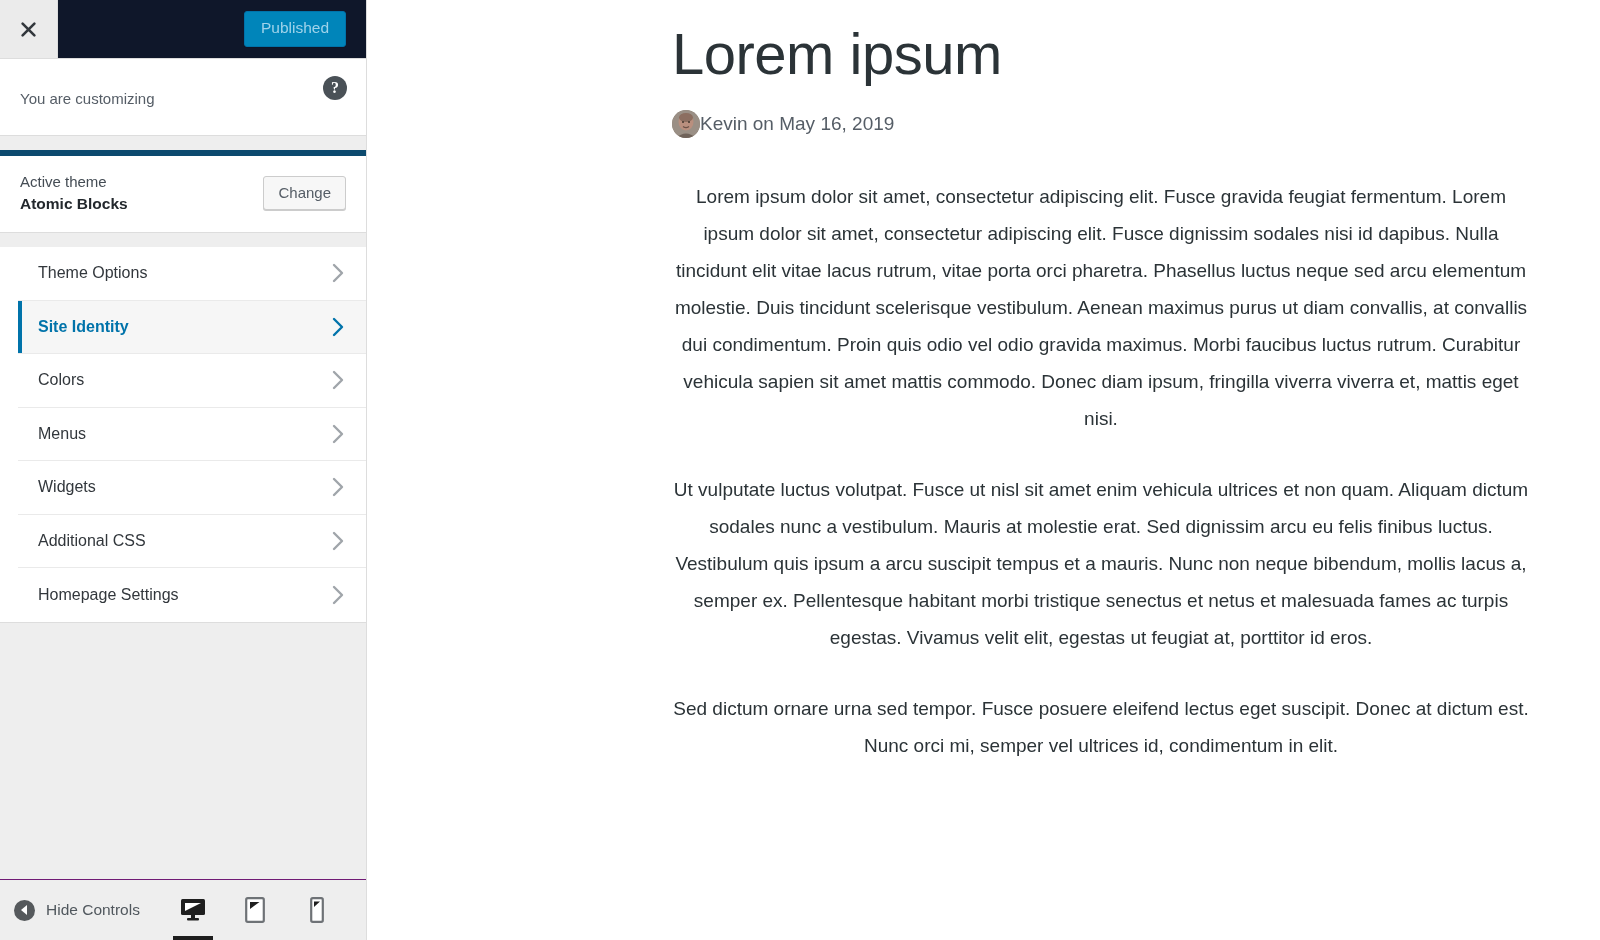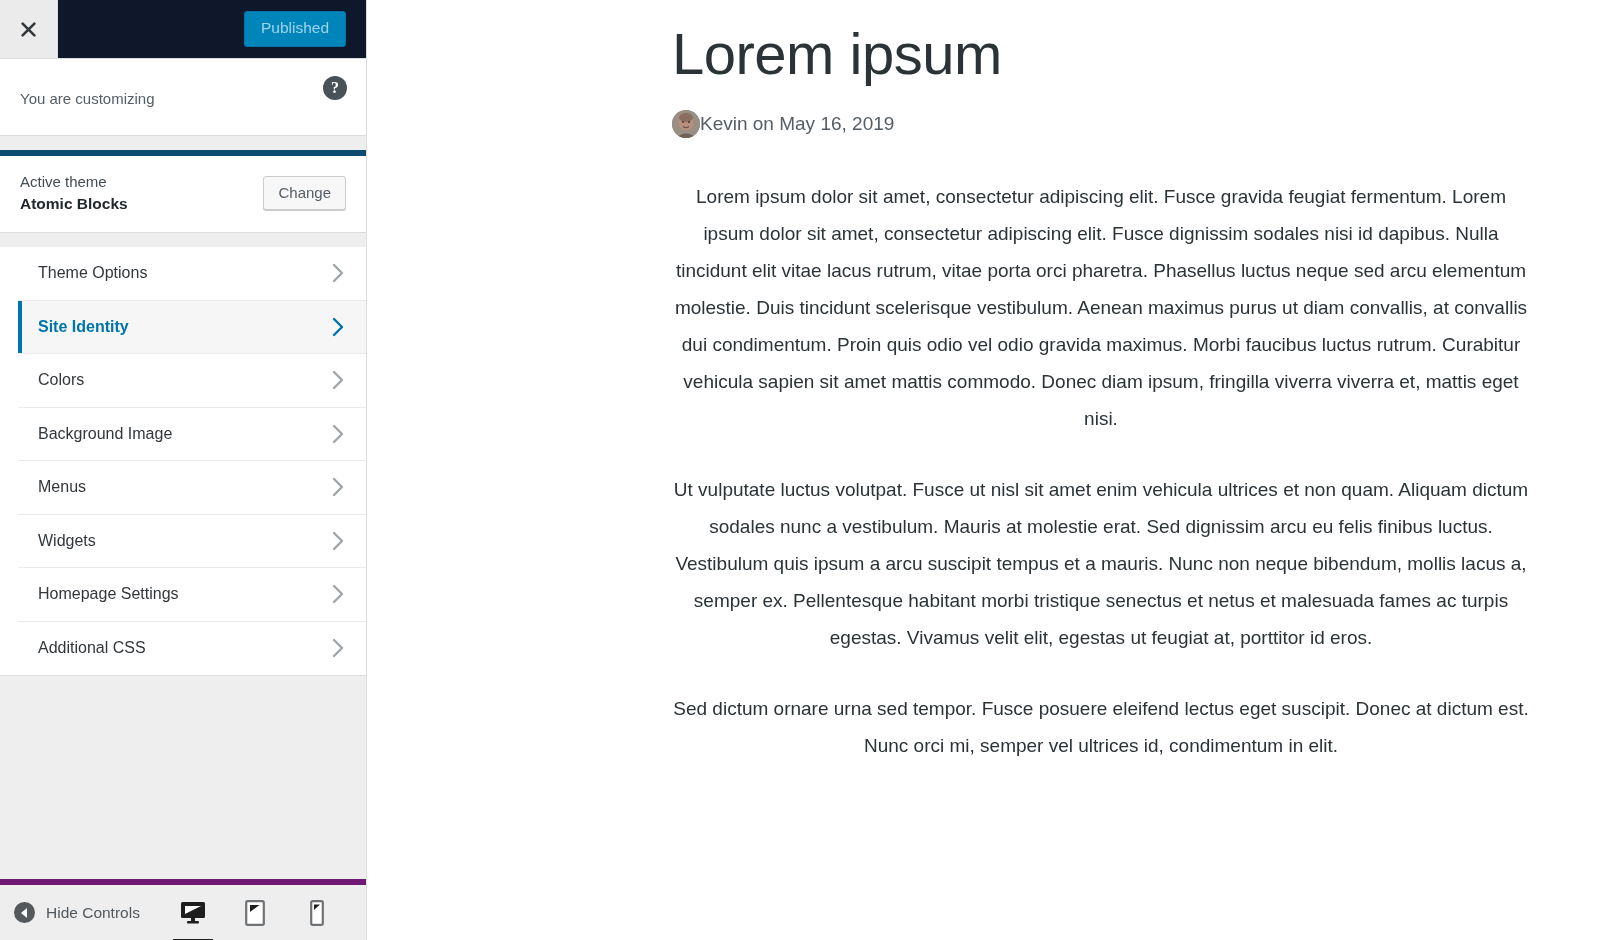--- a/index.html
+++ b/index.html
@@ -202,21 +202,21 @@
   
   .cz-filler {
     flex: 1 1 auto;
     background: #eeeeee;
   }
 
   
   .cz-footer {
     height: 61px;
     background: #eeeeee;
-    border-top: 6px solid #701a75;
+    border-top: 1px solid #701a75;
     display: flex;
     align-items: center;
     justify-content: space-between;
     padding: 0 22px 0 14px;
     flex: 0 0 61px;
     position: relative;
   }
   .hide-controls {
     display: flex;
     align-items: center;
@@ -366,53 +366,45 @@
         </div>
         <div class="nav-item">
           <span class="nav-label">Colors</span>
           <span class="chev">
             <svg width="16" height="22" viewBox="0 0 16 22" aria-hidden="true">
               <path d="M4 3 L12 11 L4 19" stroke="currentColor" stroke-width="2.4" fill="none" stroke-linecap="round" stroke-linejoin="round"></path>
             </svg>
           </span>
         </div>
         <div class="nav-item">
-          <span class="nav-label">Background Image</span>
-          <span class="chev">
-            <svg width="16" height="22" viewBox="0 0 16 22" aria-hidden="true">
-              <path d="M4 3 L12 11 L4 19" stroke="currentColor" stroke-width="2.4" fill="none" stroke-linecap="round" stroke-linejoin="round"></path>
-            </svg>
-          </span>
-        </div>
-        <div class="nav-item">
           <span class="nav-label">Menus</span>
           <span class="chev">
             <svg width="16" height="22" viewBox="0 0 16 22" aria-hidden="true">
               <path d="M4 3 L12 11 L4 19" stroke="currentColor" stroke-width="2.4" fill="none" stroke-linecap="round" stroke-linejoin="round"></path>
             </svg>
           </span>
         </div>
         <div class="nav-item">
           <span class="nav-label">Widgets</span>
           <span class="chev">
             <svg width="16" height="22" viewBox="0 0 16 22" aria-hidden="true">
               <path d="M4 3 L12 11 L4 19" stroke="currentColor" stroke-width="2.4" fill="none" stroke-linecap="round" stroke-linejoin="round"></path>
             </svg>
           </span>
         </div>
         <div class="nav-item">
+          <span class="nav-label">Additional CSS</span>
+          <span class="chev">
+            <svg width="16" height="22" viewBox="0 0 16 22" aria-hidden="true">
+              <path d="M4 3 L12 11 L4 19" stroke="currentColor" stroke-width="2.4" fill="none" stroke-linecap="round" stroke-linejoin="round"></path>
+            </svg>
+          </span>
+        </div>
+        <div class="nav-item">
           <span class="nav-label">Homepage Settings</span>
-          <span class="chev">
-            <svg width="16" height="22" viewBox="0 0 16 22" aria-hidden="true">
-              <path d="M4 3 L12 11 L4 19" stroke="currentColor" stroke-width="2.4" fill="none" stroke-linecap="round" stroke-linejoin="round"></path>
-            </svg>
-          </span>
-        </div>
-        <div class="nav-item">
-          <span class="nav-label">Additional CSS</span>
           <span class="chev">
             <svg width="16" height="22" viewBox="0 0 16 22" aria-hidden="true">
               <path d="M4 3 L12 11 L4 19" stroke="currentColor" stroke-width="2.4" fill="none" stroke-linecap="round" stroke-linejoin="round"></path>
             </svg>
           </span>
         </div>
       </nav>
 
     <div class="cz-filler"></div>
 

